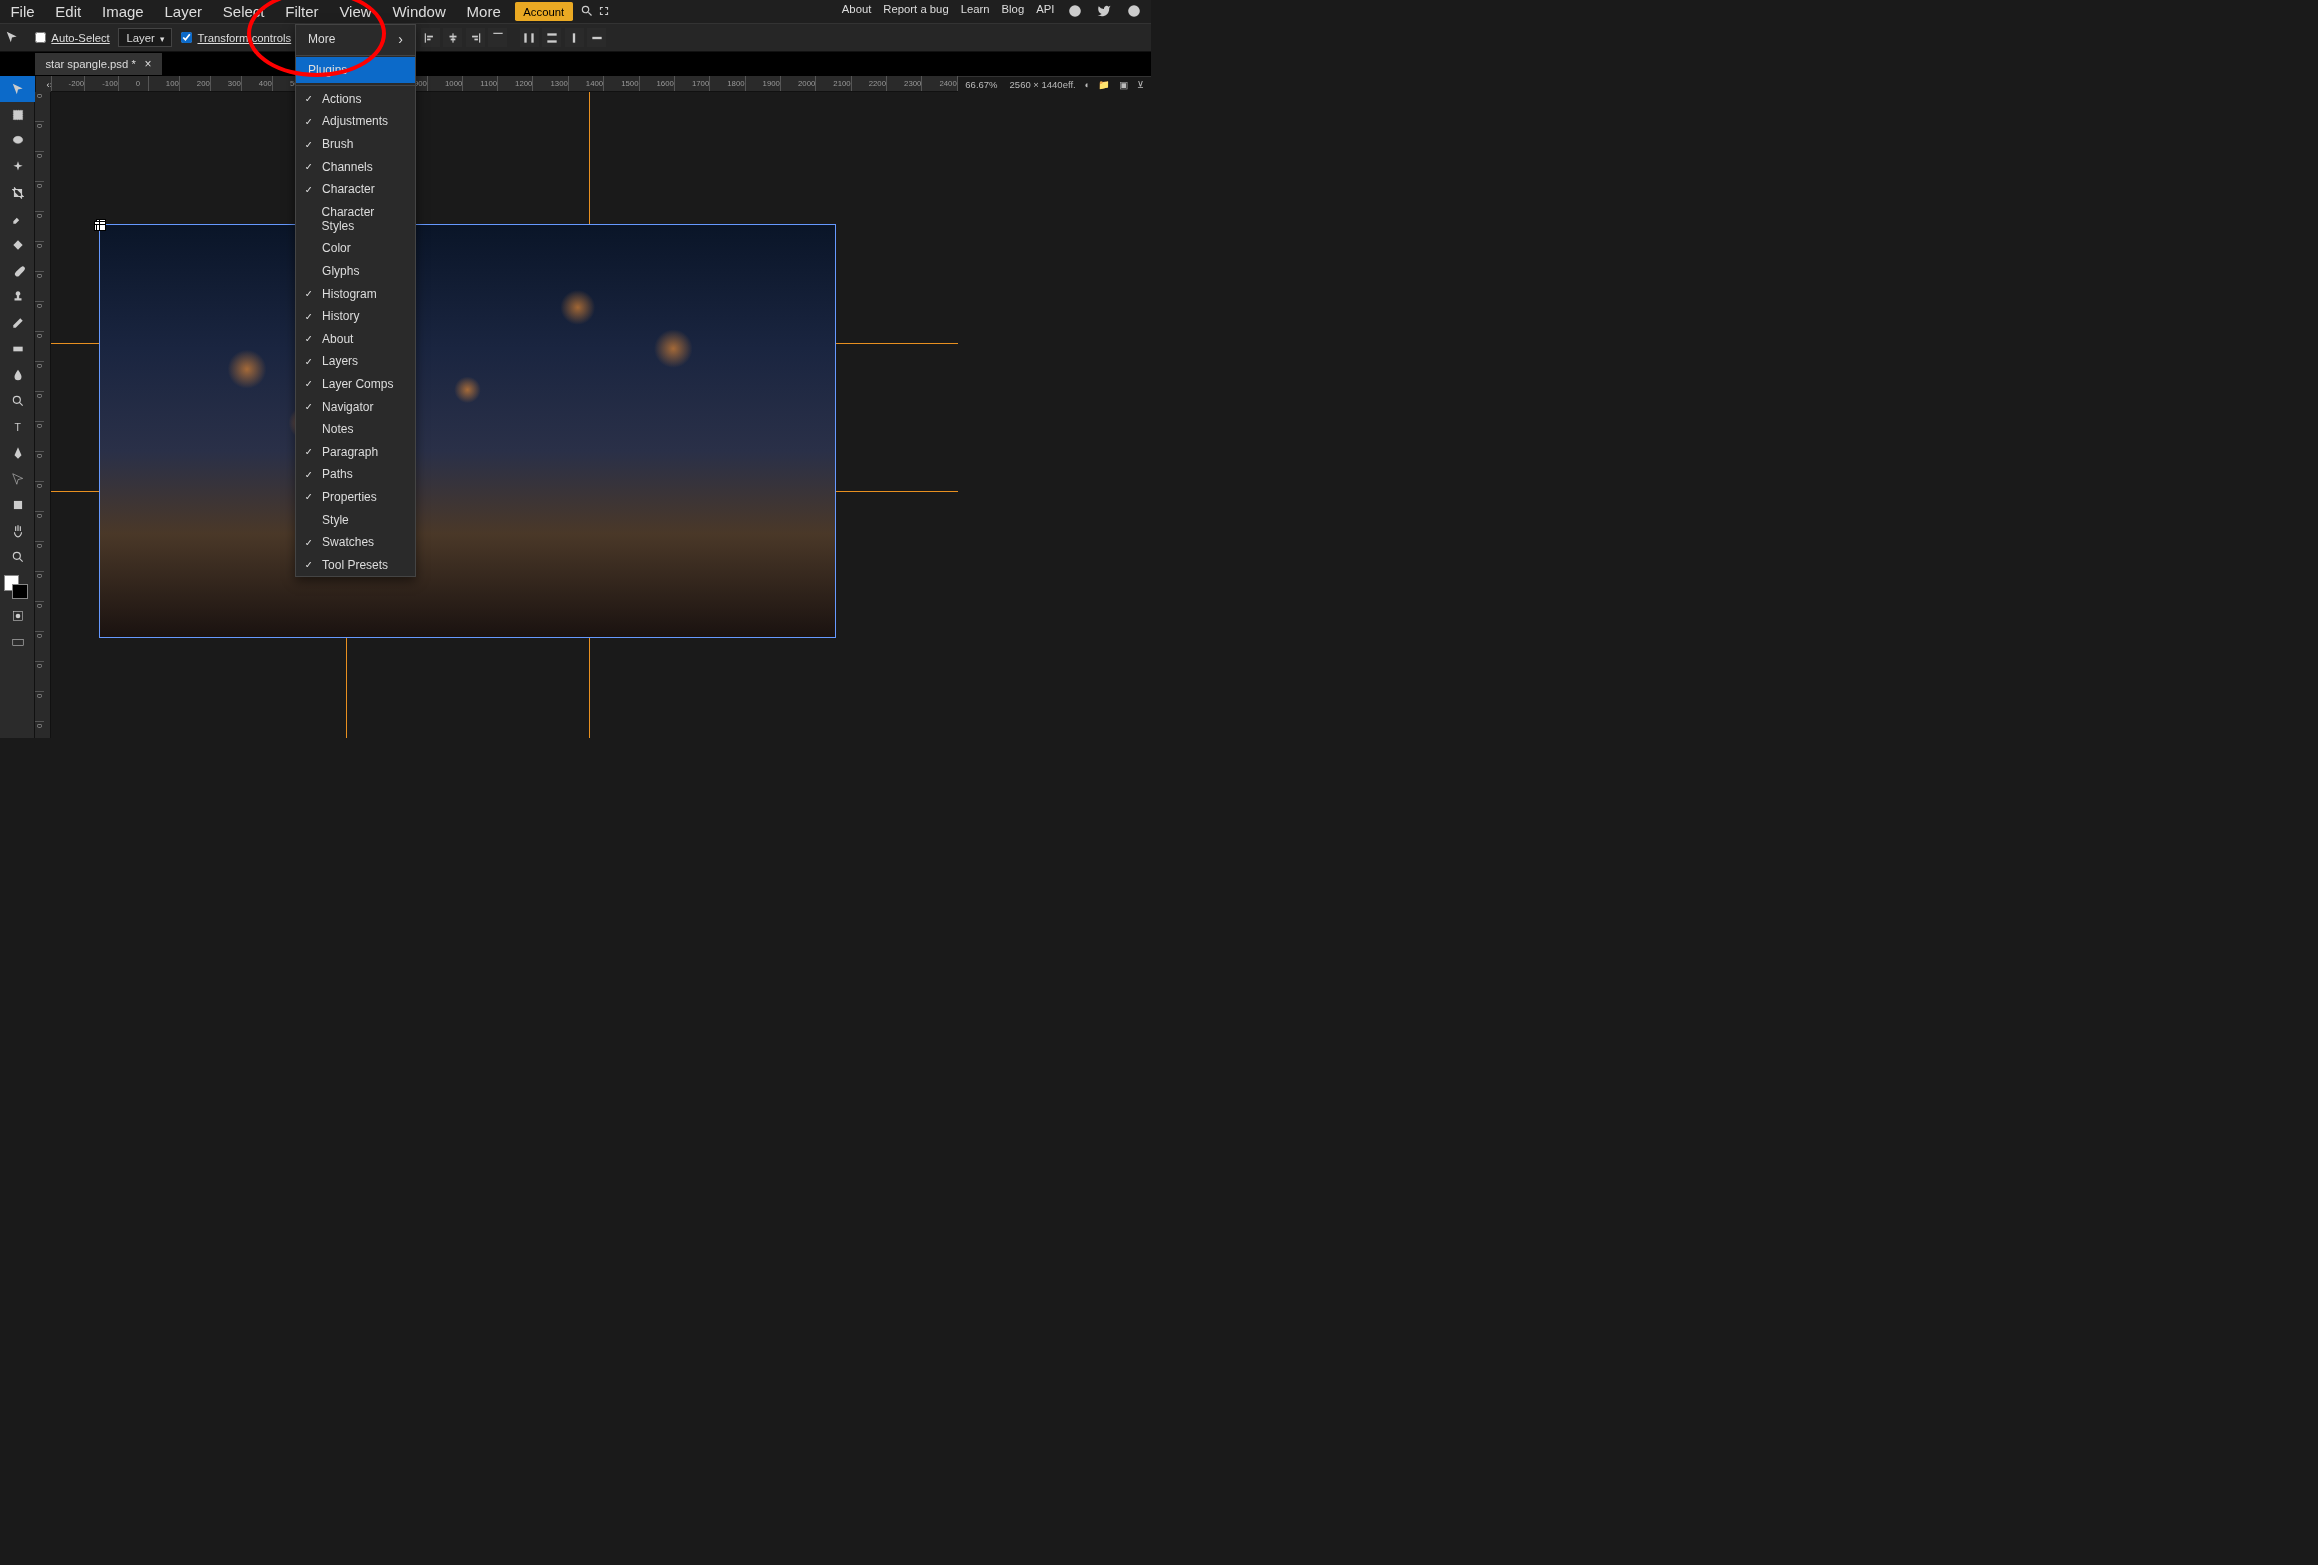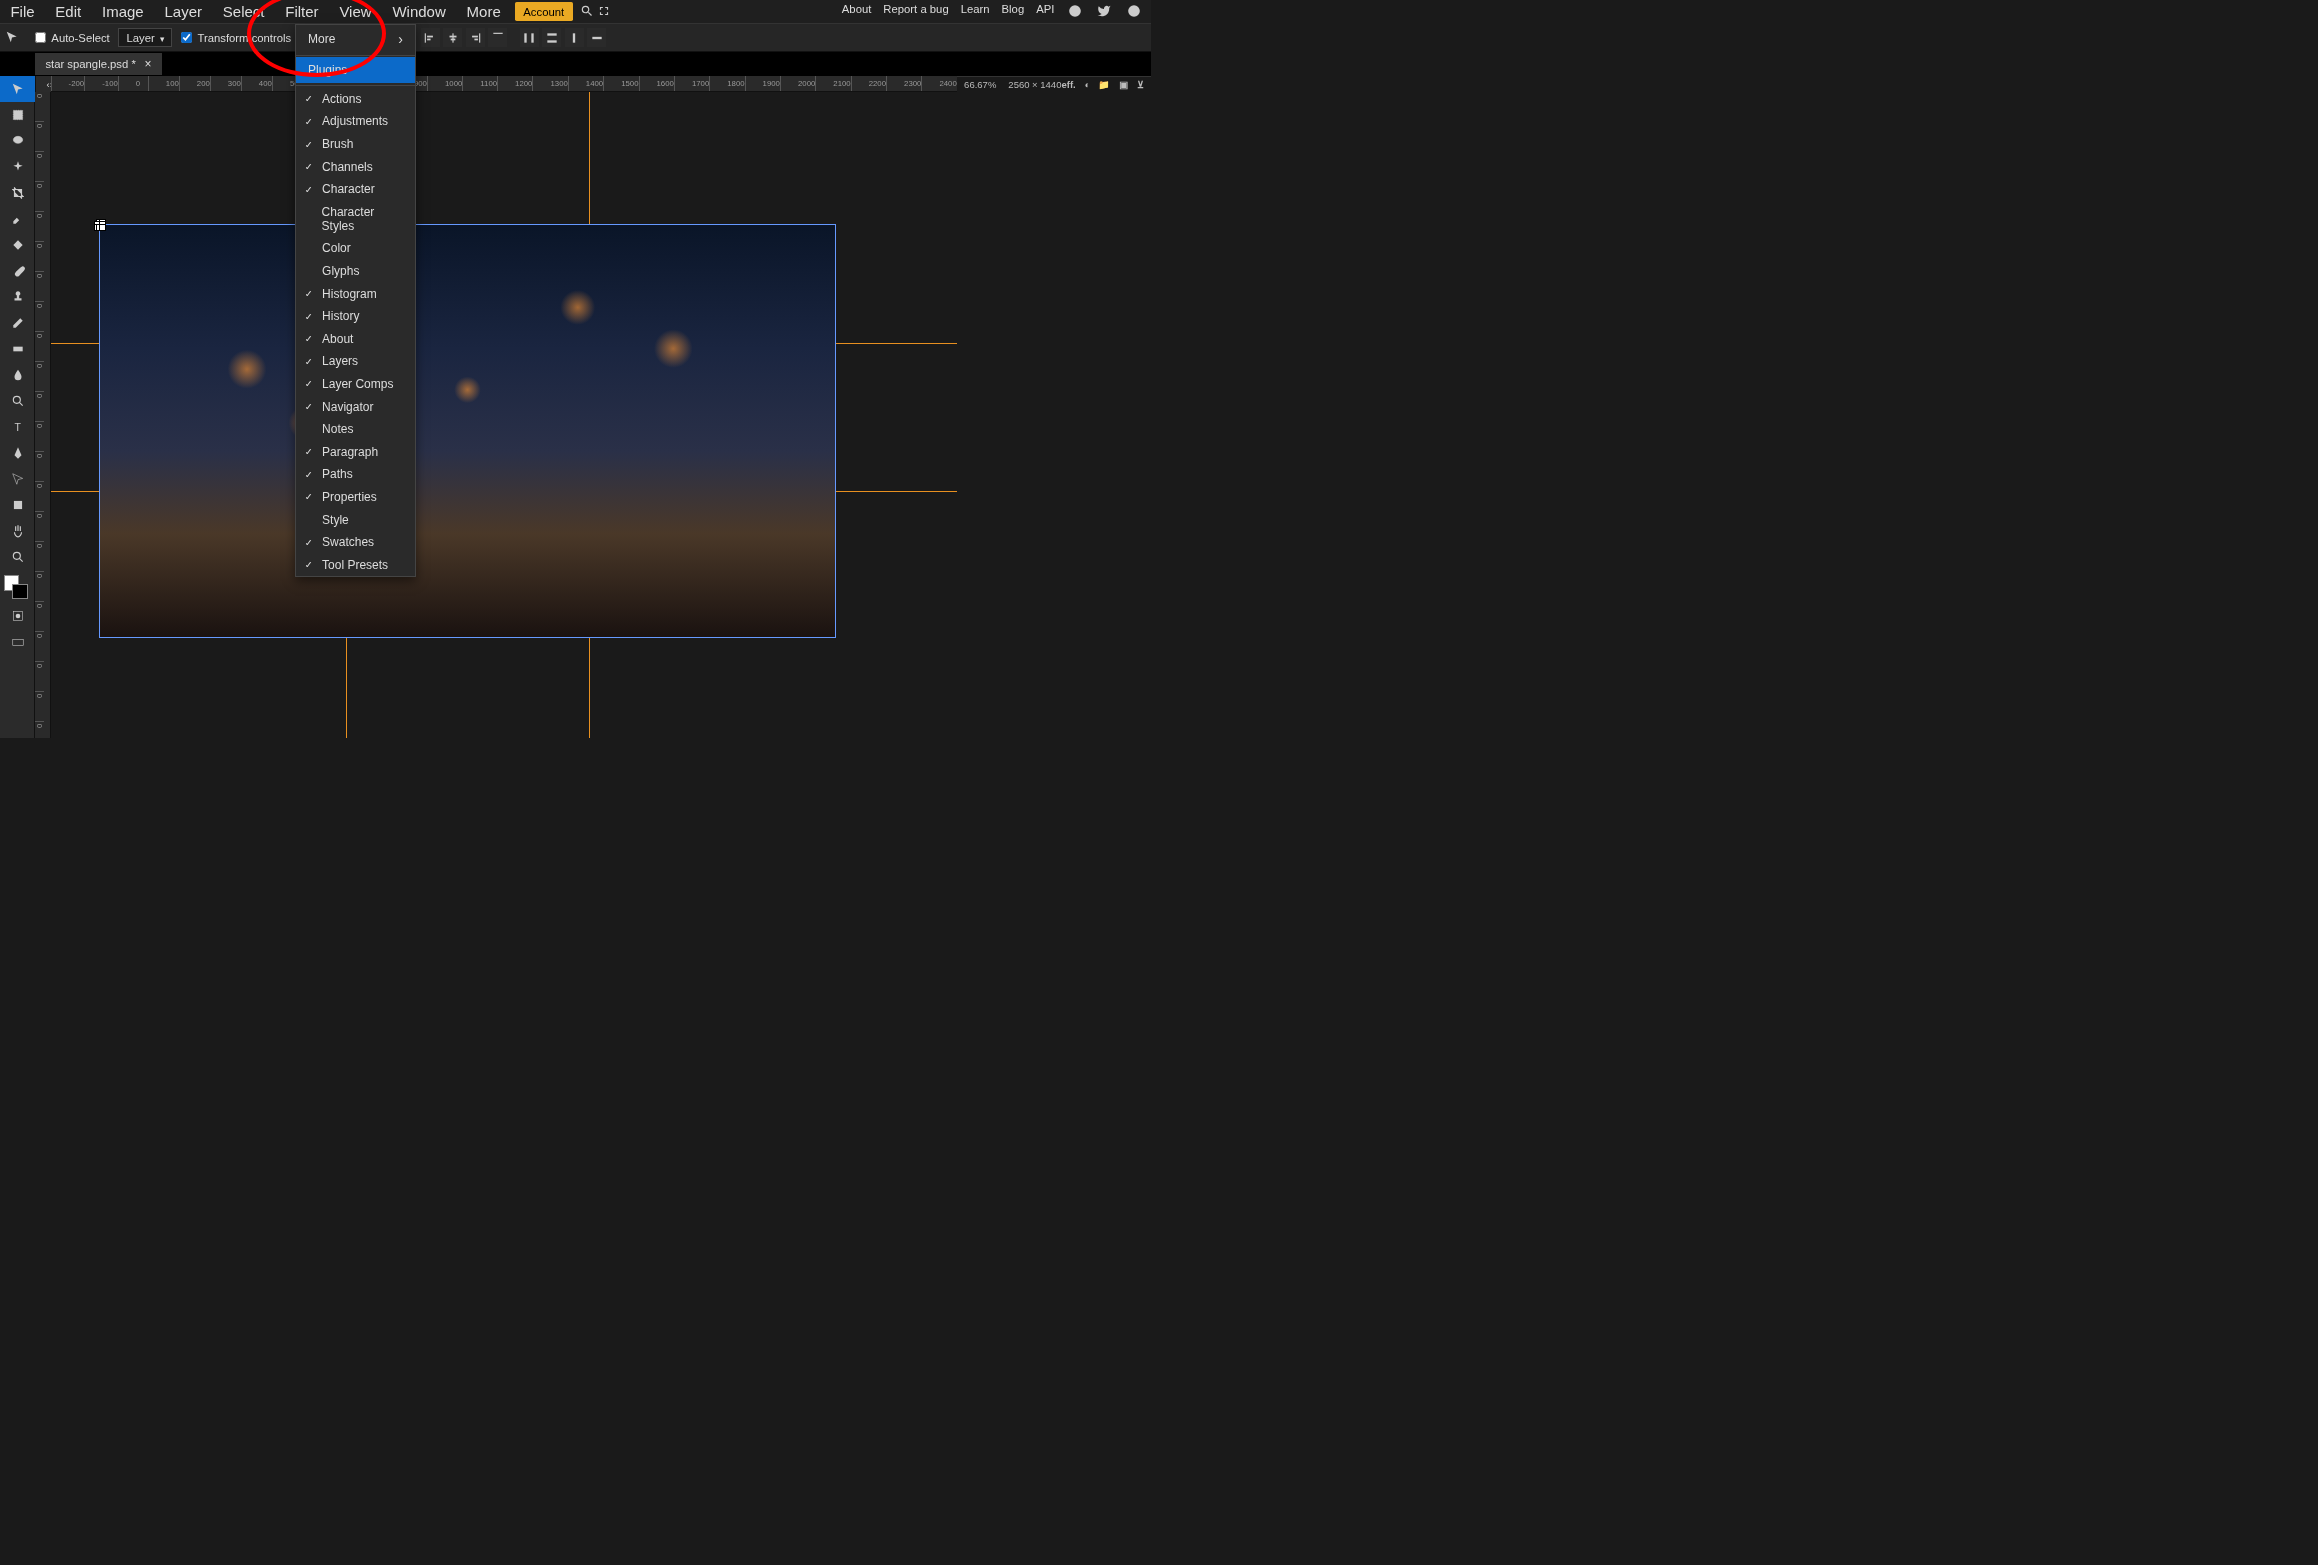--- a/index.html
+++ b/index.html
@@ -8,21 +8,21 @@
 
 .menubar { display: flex; align-items: center; height: 24px; background: #1f1f1f; border-bottom: 0.9px solid #333; }
 .menubar-item { padding: 4.3px 10.4px; cursor: pointer; font-size: 15px; }
 .menubar-account { background: #eaa923; color: #000; padding: 3.5px 8.7px; border-radius: 1.7px; margin-left: 3.5px; }
 .menubar-right { margin-left: auto; display: flex; align-items: flex-start; gap: 12px; padding-right: 8.7px; }
 .menubar-icon { width: 17.3px; height: 17.3px; display: inline-flex; align-items: center; justify-content: center; }
 
 
 .optionsbar { display: flex; align-items: center; height: 28px; background: #262626; border-bottom: 0.9px solid #111; padding: 0 5.2px; gap: 8.7px; }
 .cursor-icon { width: 21px; }
-.checkbox-wrap { display: flex; align-items: center; gap: 5.2px; }
+.checkbox-wrap { display: flex; align-items: center; gap: 5.2px; text-decoration: underline; }
 .checkbox-wrap input { width: 11.3px; height: 11.3px; }
 .select-layer { background: #1a1a1a; border: 0.9px solid #444; color: #ddd; padding: 2.6px 7px; display: flex; align-items: center; gap: 5.2px; }
 .align-icons { display: flex; gap: 3.5px; margin-left: 3.5px; }
 .align-btn { width: 19px; height: 19px; background: #2a2a2a; display: flex; align-items: center; justify-content: center; }
 
 
 .tabbar { display: flex; align-items: center; height: 24px; background: #000000; padding-left: 35px; }
 .tab { display: flex; align-items: center; gap: 8.7px; padding: 4.3px 10.4px; background: #333; font-size: 11.3px; }
 .tab-close { font-size: 12px; cursor: pointer; }
 
@@ -62,21 +62,21 @@
 
 .red-circle { position: absolute; top: -10.4px; left: 247px; width: 139px; height: 87px; border: 4.3px solid #ff0000; border-radius: 50%; z-index: 200; pointer-events: none; }
 
 
 .right-strip { width: 29.5px; background: #2b2b2b; display: flex; flex-direction: column; border-left: 0.9px solid #111; border-right: 0.9px solid #111; }
 .strip-btn { width: 29.5px; height: 28px; display: flex; align-items: center; justify-content: center; cursor: pointer; }
 .strip-sep { height: 0.9px; background: #111; margin: 3.5px 0; }
 
 
 .statusbar { height: 15.6px; background: #1a1a1a; border-top: 0.9px solid #333; display: flex; align-items: center; padding: 0 7px; font-size: 9.5px; color: #bbb; }
-.statusbar-right { margin-left: auto; display: flex; gap: 8.7px; align-items: center; font-weight: bold; }
+.statusbar-right { margin-left: auto; display: flex; gap: 8.7px; align-items: center; }
 
 svg { width: 14px; height: 14px; fill: #ccc; }
 .chevron::after { content: '›'; font-size: 14px; }
 .caret-down::after { content: '▾'; font-size: 8.7px; }
 </style>
 </head>
 <body>
 
 <div class="menubar">
   <div class="menubar-item">File</div>

